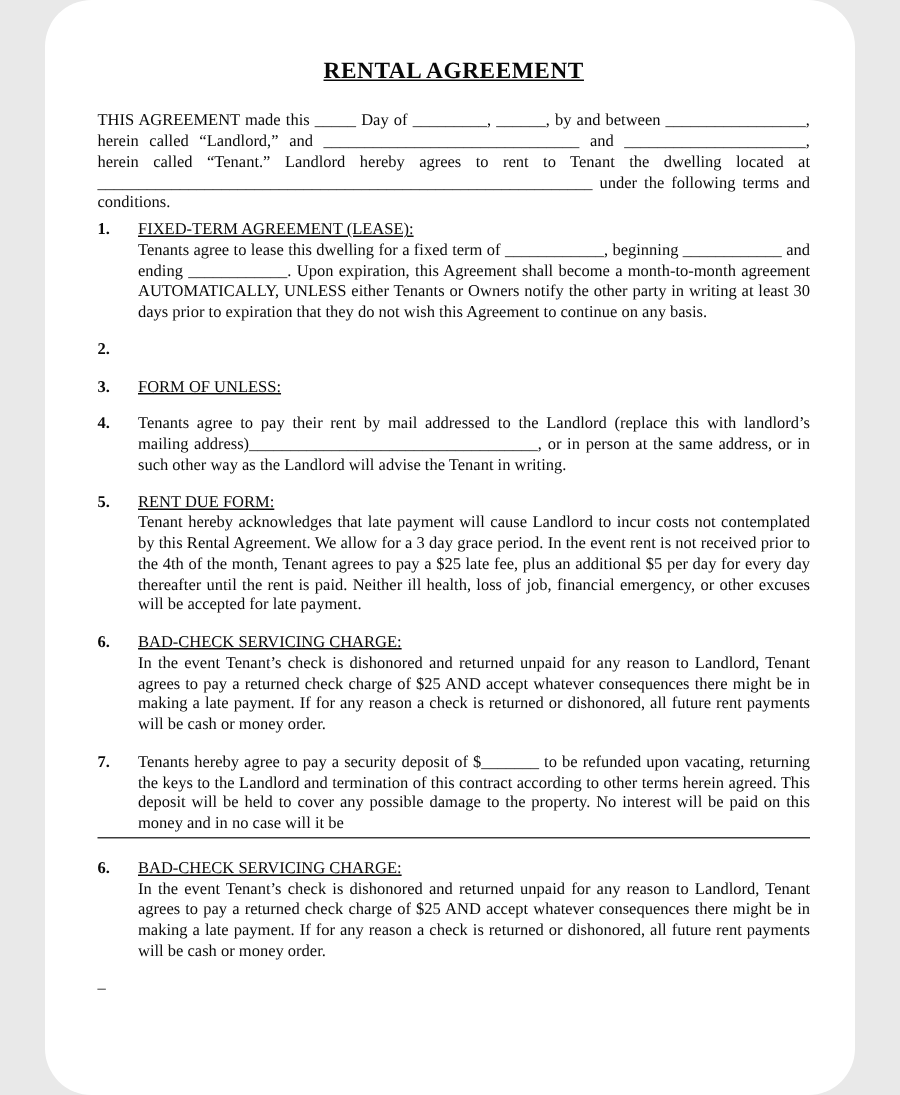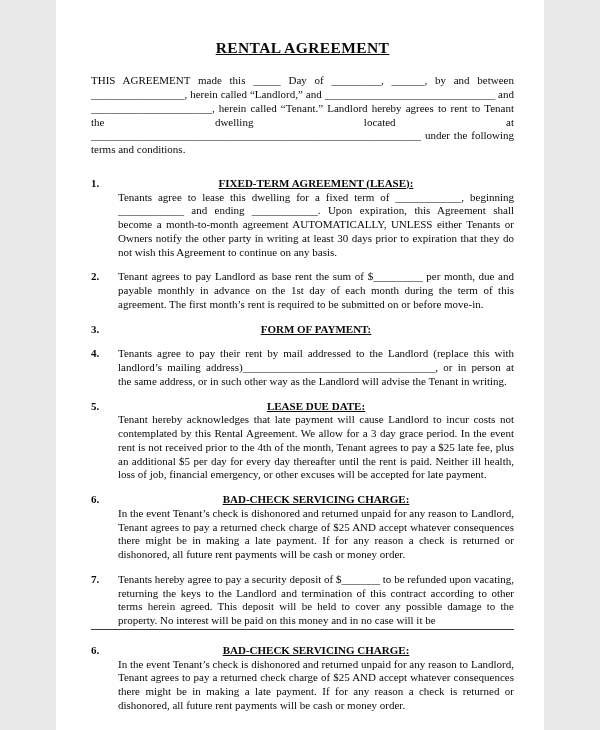--- a/index.html
+++ b/index.html
@@ -1,51 +1,51 @@
 <!DOCTYPE html>
 <html><head>
 <meta charset="utf-8">
 <style>
   * { margin: 0; padding: 0; box-sizing: border-box; }
   html, body { background: #e9e9e9; }
   .page {
-    width: 488px;
+    width: 540px;
     height: 730px;
     margin: 0 auto;
     background: #ffffff;
     font-family: "Liberation Serif", "DejaVu Serif", serif;
     color: #0a0a0a;
     font-size: 11px;
     line-height: 1.25;
     padding: 24px 30px 0 35px;
     overflow: hidden;
+    border-radius: 31px;
   }
   .doc-title {
     text-align: center;
     font-size: 15.5px;
     font-weight: bold;
     text-decoration: underline;
     letter-spacing: 0.4px;
     margin: 14px 0 17px 0;
   }
   .intro {
     text-align: justify;
     overflow-wrap: break-word;
-    margin-bottom: 20px;
+    margin-bottom: 4px;
   }
   .section {
     display: grid;
     grid-template-columns: 27px 1fr;
     margin-bottom: 11px;
   }
   .sec-num { font-weight: bold; }
   .sec-heading {
-    font-weight: bold;
+    font-weight: normal;
     text-decoration: underline;
-    text-align: center;
   }
   .sec-body {
     text-align: justify;
     overflow-wrap: break-word;
   }
   .page-line {
     border: none;
     border-top: 1px solid #3c3c3c;
     height: 0;
     margin: -10px 0 14px 0;
@@ -65,42 +65,41 @@
     <div class="sec-num">1.</div>
     <div>
       <div class="sec-heading">FIXED-TERM AGREEMENT (LEASE):</div>
       <div class="sec-body">Tenants agree to lease this dwelling for a fixed term of ____________, beginning ____________ and ending ____________.  Upon expiration, this Agreement shall become a month-to-month agreement AUTOMATICALLY, UNLESS either Tenants or Owners notify the other party in writing at least 30 days prior to expiration that they do not wish this Agreement to continue on any basis.</div>
     </div>
   </div>
 
   <div class="section">
     <div class="sec-num">2.</div>
     <div>
-      <div class="sec-body">Tenant agrees to pay Landlord as base rent the sum of $_________ per month, due and payable monthly in advance on the 1st day of each month during the term of this agreement.  The first month’s rent is required to be submitted on or before move-in.</div>
     </div>
   </div>
 
   <div class="section">
     <div class="sec-num">3.</div>
     <div>
-      <div class="sec-heading">FORM OF PAYMENT:</div>
+      <div class="sec-heading">FORM OF UNLESS:</div>
     </div>
   </div>
 
   <div class="section">
     <div class="sec-num">4.</div>
     <div>
       <div class="sec-body">Tenants agree to pay their rent by mail addressed to the Landlord (replace this with landlord’s mailing address)___________________________________, or in person at the same address, or in such other way as the Landlord will advise the Tenant in writing.</div>
     </div>
   </div>
 
   <div class="section">
     <div class="sec-num">5.</div>
     <div>
-      <div class="sec-heading">LEASE DUE DATE:</div>
+      <div class="sec-heading">RENT DUE FORM:</div>
       <div class="sec-body">Tenant hereby acknowledges that late payment will cause Landlord to incur costs not contemplated by this Rental Agreement.  We allow for a 3 day grace period.  In the event rent is not received prior to the 4th of the month, Tenant agrees to pay a $25 late fee, plus an additional $5 per day for every day thereafter until the rent is paid.  Neither ill health, loss of job, financial emergency, or other excuses will be accepted for late payment.</div>
     </div>
   </div>
 
   <div class="section">
     <div class="sec-num">6.</div>
     <div>
       <div class="sec-heading">BAD-CHECK SERVICING CHARGE:</div>
       <div class="sec-body">In the event Tenant’s check is dishonored and returned unpaid for any reason to Landlord, Tenant agrees to pay a returned check charge of $25 AND accept whatever consequences there might be in making a late payment.  If for any reason a check is returned or dishonored, all future rent payments will be cash or money order.</div>
     </div>

